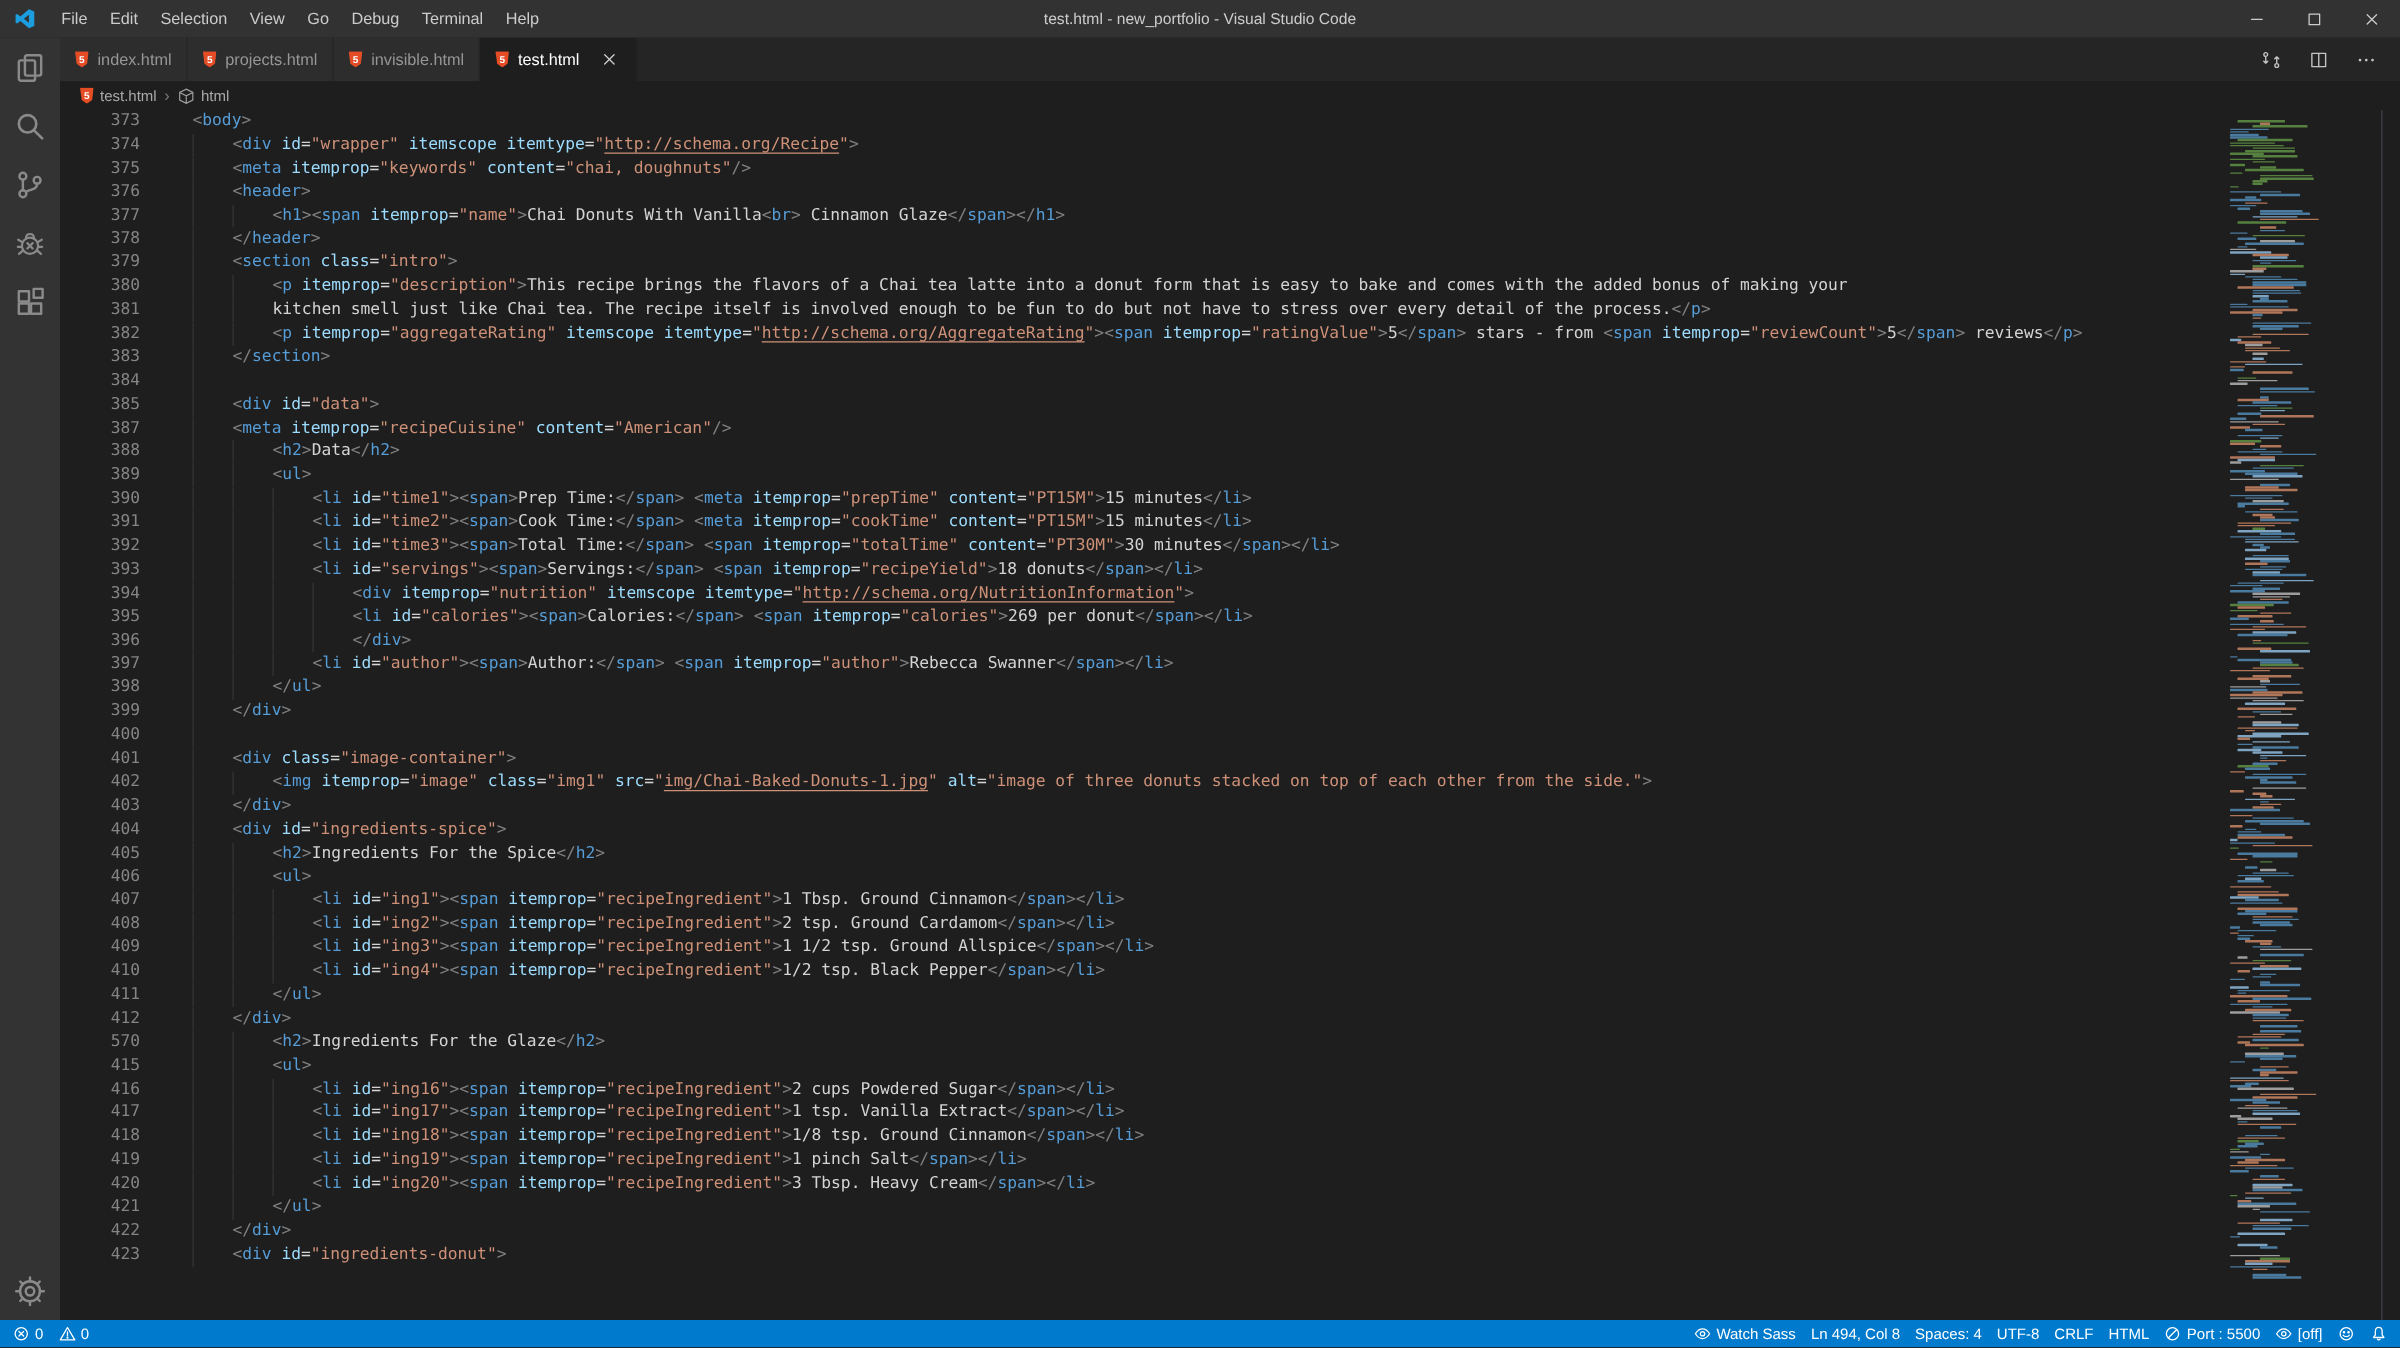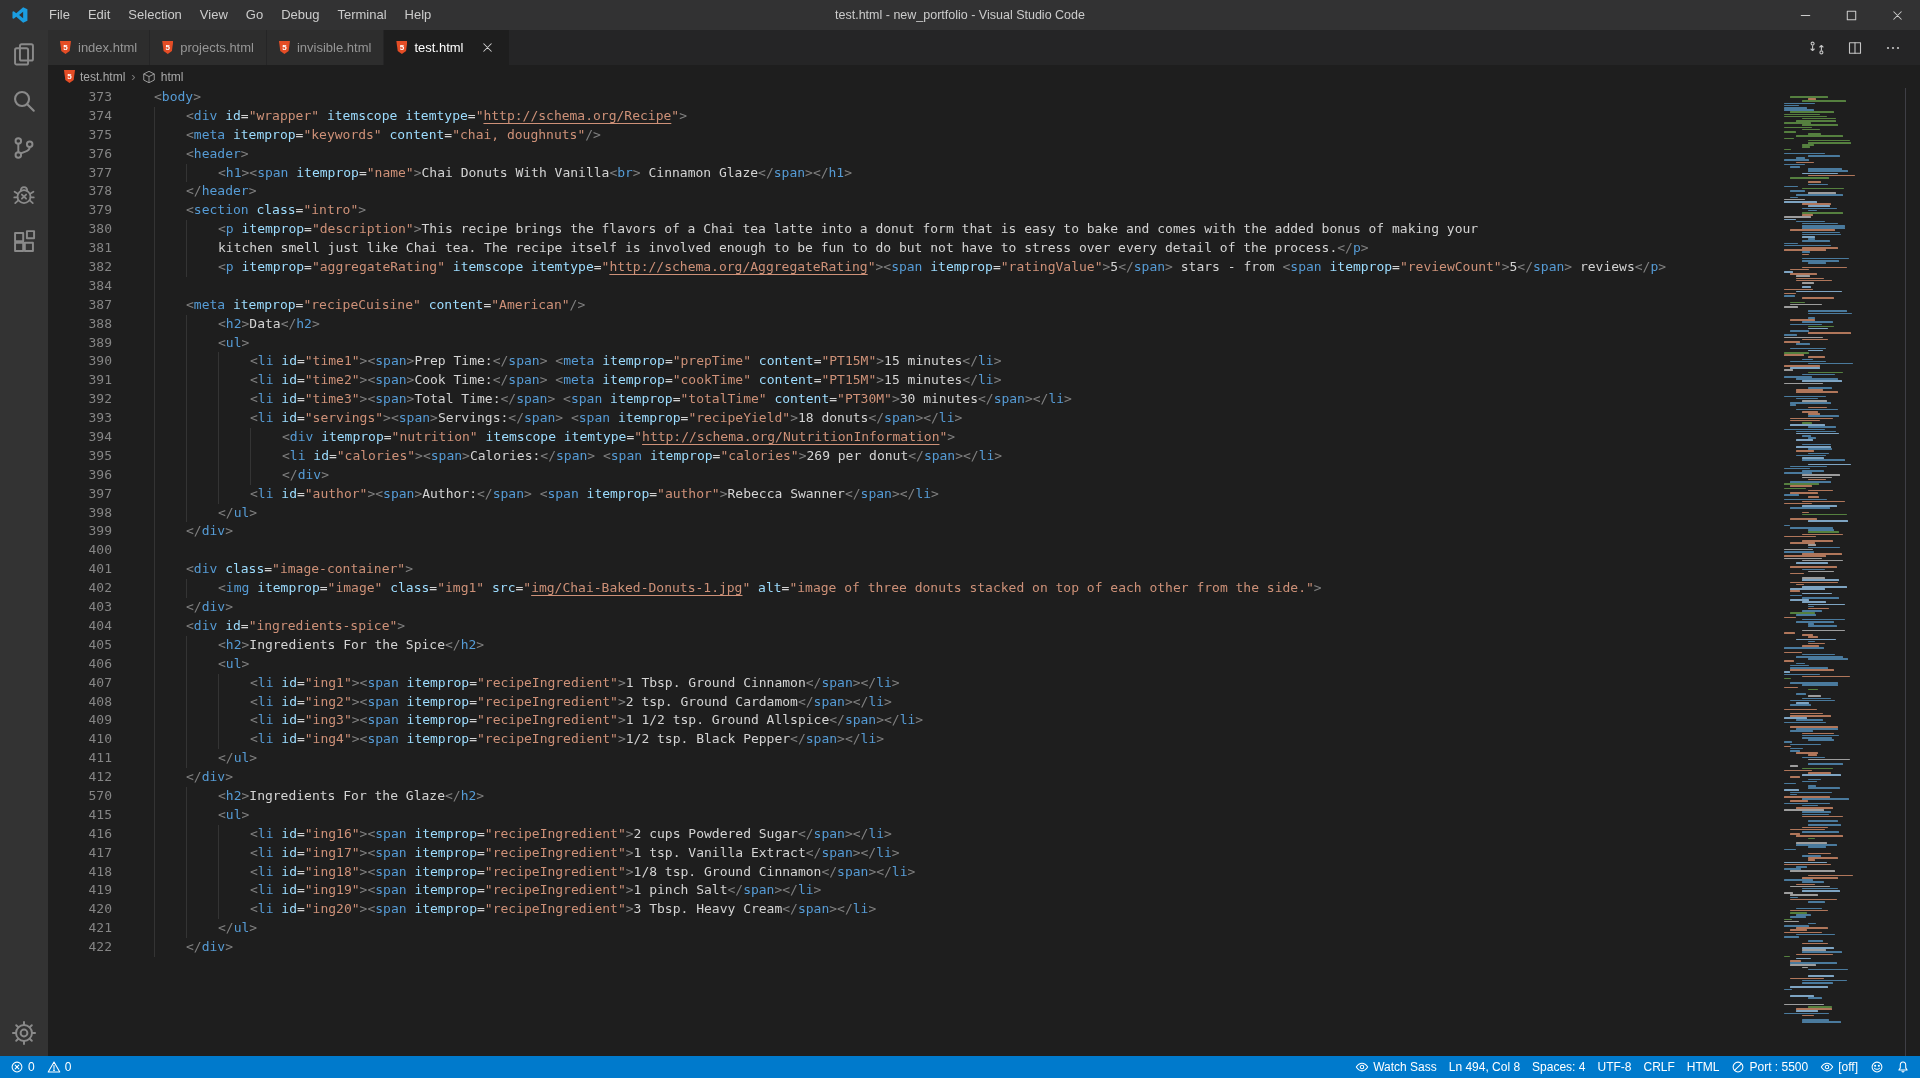--- a/index.html
+++ b/index.html
@@ -248,21 +248,23 @@
         <div class="code-row"><span class="gutter">373</span><span class="lc"><span class="sp">&lt;</span><span class="st">body</span><span class="sp">&gt;</span></span></div>
         <div class="code-row"><span class="gutter">374</span><span class="lc"><span class="ind"></span><span class="sp">&lt;</span><span class="st">div</span><span class="sa"> id</span><span class="se">=</span><span class="sv">"wrapper"</span><span class="sa"> itemscope itemtype</span><span class="se">=</span><span class="sv">"</span><span class="sl">http://schema.org/Recipe</span><span class="sv">"</span><span class="sp">&gt;</span></span></div>
         <div class="code-row"><span class="gutter">375</span><span class="lc"><span class="ind"></span><span class="sp">&lt;</span><span class="st">meta</span><span class="sa"> itemprop</span><span class="se">=</span><span class="sv">"keywords"</span><span class="sa"> content</span><span class="se">=</span><span class="sv">"chai, doughnuts"</span><span class="sp">/&gt;</span></span></div>
         <div class="code-row"><span class="gutter">376</span><span class="lc"><span class="ind"></span><span class="sp">&lt;</span><span class="st">header</span><span class="sp">&gt;</span></span></div>
         <div class="code-row"><span class="gutter">377</span><span class="lc"><span class="ind"></span><span class="ind"></span><span class="sp">&lt;</span><span class="st">h1</span><span class="sp">&gt;&lt;</span><span class="st">span</span><span class="sa"> itemprop</span><span class="se">=</span><span class="sv">"name"</span><span class="sp">&gt;</span><span class="sx">Chai Donuts With Vanilla</span><span class="sp">&lt;</span><span class="st">br</span><span class="sp">&gt;</span><span class="sx"> Cinnamon Glaze</span><span class="sp">&lt;/</span><span class="st">span</span><span class="sp">&gt;&lt;/</span><span class="st">h1</span><span class="sp">&gt;</span></span></div>
         <div class="code-row"><span class="gutter">378</span><span class="lc"><span class="ind"></span><span class="sp">&lt;/</span><span class="st">header</span><span class="sp">&gt;</span></span></div>
         <div class="code-row"><span class="gutter">379</span><span class="lc"><span class="ind"></span><span class="sp">&lt;</span><span class="st">section</span><span class="sa"> class</span><span class="se">=</span><span class="sv">"intro"</span><span class="sp">&gt;</span></span></div>
         <div class="code-row"><span class="gutter">380</span><span class="lc"><span class="ind"></span><span class="ind"></span><span class="sp">&lt;</span><span class="st">p</span><span class="sa"> itemprop</span><span class="se">=</span><span class="sv">"description"</span><span class="sp">&gt;</span><span class="sx">This recipe brings the flavors of a Chai tea latte into a donut form that is easy to bake and comes with the added bonus of making your</span></span></div>
         <div class="code-row"><span class="gutter">381</span><span class="lc"><span class="ind"></span><span class="ind"></span><span class="sx">kitchen smell just like Chai tea. The recipe itself is involved enough to be fun to do but not have to stress over every detail of the process.</span><span class="sp">&lt;/</span><span class="st">p</span><span class="sp">&gt;</span></span></div>
         <div class="code-row"><span class="gutter">382</span><span class="lc"><span class="ind"></span><span class="ind"></span><span class="sp">&lt;</span><span class="st">p</span><span class="sa"> itemprop</span><span class="se">=</span><span class="sv">"aggregateRating"</span><span class="sa"> itemscope itemtype</span><span class="se">=</span><span class="sv">"</span><span class="sl">http://schema.org/AggregateRating</span><span class="sv">"</span><span class="sp">&gt;&lt;</span><span class="st">span</span><span class="sa"> itemprop</span><span class="se">=</span><span class="sv">"ratingValue"</span><span class="sp">&gt;</span><span class="sx">5</span><span class="sp">&lt;/</span><span class="st">span</span><span class="sp">&gt;</span><span class="sx"> stars - from </span><span class="sp">&lt;</span><span class="st">span</span><span class="sa"> itemprop</span><span class="se">=</span><span class="sv">"reviewCount"</span><span class="sp">&gt;</span><span class="sx">5</span><span class="sp">&lt;/</span><span class="st">span</span><span class="sp">&gt;</span><span class="sx"> reviews</span><span class="sp">&lt;/</span><span class="st">p</span><span class="sp">&gt;</span></span></div>
+        <div class="code-row"><span class="gutter">383</span><span class="lc"><span class="ind"></span><span class="sp">&lt;/</span><span class="st">section</span><span class="sp">&gt;</span></span></div>
         <div class="code-row"><span class="gutter">384</span><span class="lc"><span class="ind"></span></span></div>
+        <div class="code-row"><span class="gutter">385</span><span class="lc"><span class="ind"></span><span class="sp">&lt;</span><span class="st">div</span><span class="sa"> id</span><span class="se">=</span><span class="sv">"data"</span><span class="sp">&gt;</span></span></div>
         <div class="code-row"><span class="gutter">387</span><span class="lc"><span class="ind"></span><span class="sp">&lt;</span><span class="st">meta</span><span class="sa"> itemprop</span><span class="se">=</span><span class="sv">"recipeCuisine"</span><span class="sa"> content</span><span class="se">=</span><span class="sv">"American"</span><span class="sp">/&gt;</span></span></div>
         <div class="code-row"><span class="gutter">388</span><span class="lc"><span class="ind"></span><span class="ind"></span><span class="sp">&lt;</span><span class="st">h2</span><span class="sp">&gt;</span><span class="sx">Data</span><span class="sp">&lt;/</span><span class="st">h2</span><span class="sp">&gt;</span></span></div>
         <div class="code-row"><span class="gutter">389</span><span class="lc"><span class="ind"></span><span class="ind"></span><span class="sp">&lt;</span><span class="st">ul</span><span class="sp">&gt;</span></span></div>
         <div class="code-row"><span class="gutter">390</span><span class="lc"><span class="ind"></span><span class="ind"></span><span class="ind"></span><span class="sp">&lt;</span><span class="st">li</span><span class="sa"> id</span><span class="se">=</span><span class="sv">"time1"</span><span class="sp">&gt;&lt;</span><span class="st">span</span><span class="sp">&gt;</span><span class="sx">Prep Time:</span><span class="sp">&lt;/</span><span class="st">span</span><span class="sp">&gt;</span><span class="sx"> </span><span class="sp">&lt;</span><span class="st">meta</span><span class="sa"> itemprop</span><span class="se">=</span><span class="sv">"prepTime"</span><span class="sa"> content</span><span class="se">=</span><span class="sv">"PT15M"</span><span class="sp">&gt;</span><span class="sx">15 minutes</span><span class="sp">&lt;/</span><span class="st">li</span><span class="sp">&gt;</span></span></div>
         <div class="code-row"><span class="gutter">391</span><span class="lc"><span class="ind"></span><span class="ind"></span><span class="ind"></span><span class="sp">&lt;</span><span class="st">li</span><span class="sa"> id</span><span class="se">=</span><span class="sv">"time2"</span><span class="sp">&gt;&lt;</span><span class="st">span</span><span class="sp">&gt;</span><span class="sx">Cook Time:</span><span class="sp">&lt;/</span><span class="st">span</span><span class="sp">&gt;</span><span class="sx"> </span><span class="sp">&lt;</span><span class="st">meta</span><span class="sa"> itemprop</span><span class="se">=</span><span class="sv">"cookTime"</span><span class="sa"> content</span><span class="se">=</span><span class="sv">"PT15M"</span><span class="sp">&gt;</span><span class="sx">15 minutes</span><span class="sp">&lt;/</span><span class="st">li</span><span class="sp">&gt;</span></span></div>
         <div class="code-row"><span class="gutter">392</span><span class="lc"><span class="ind"></span><span class="ind"></span><span class="ind"></span><span class="sp">&lt;</span><span class="st">li</span><span class="sa"> id</span><span class="se">=</span><span class="sv">"time3"</span><span class="sp">&gt;&lt;</span><span class="st">span</span><span class="sp">&gt;</span><span class="sx">Total Time:</span><span class="sp">&lt;/</span><span class="st">span</span><span class="sp">&gt;</span><span class="sx"> </span><span class="sp">&lt;</span><span class="st">span</span><span class="sa"> itemprop</span><span class="se">=</span><span class="sv">"totalTime"</span><span class="sa"> content</span><span class="se">=</span><span class="sv">"PT30M"</span><span class="sp">&gt;</span><span class="sx">30 minutes</span><span class="sp">&lt;/</span><span class="st">span</span><span class="sp">&gt;&lt;/</span><span class="st">li</span><span class="sp">&gt;</span></span></div>
         <div class="code-row"><span class="gutter">393</span><span class="lc"><span class="ind"></span><span class="ind"></span><span class="ind"></span><span class="sp">&lt;</span><span class="st">li</span><span class="sa"> id</span><span class="se">=</span><span class="sv">"servings"</span><span class="sp">&gt;&lt;</span><span class="st">span</span><span class="sp">&gt;</span><span class="sx">Servings:</span><span class="sp">&lt;/</span><span class="st">span</span><span class="sp">&gt;</span><span class="sx"> </span><span class="sp">&lt;</span><span class="st">span</span><span class="sa"> itemprop</span><span class="se">=</span><span class="sv">"recipeYield"</span><span class="sp">&gt;</span><span class="sx">18 donuts</span><span class="sp">&lt;/</span><span class="st">span</span><span class="sp">&gt;&lt;/</span><span class="st">li</span><span class="sp">&gt;</span></span></div>
         <div class="code-row"><span class="gutter">394</span><span class="lc"><span class="ind"></span><span class="ind"></span><span class="ind"></span><span class="ind"></span><span class="sp">&lt;</span><span class="st">div</span><span class="sa"> itemprop</span><span class="se">=</span><span class="sv">"nutrition"</span><span class="sa"> itemscope itemtype</span><span class="se">=</span><span class="sv">"</span><span class="sl">http://schema.org/NutritionInformation</span><span class="sv">"</span><span class="sp">&gt;</span></span></div>
         <div class="code-row"><span class="gutter">395</span><span class="lc"><span class="ind"></span><span class="ind"></span><span class="ind"></span><span class="ind"></span><span class="sp">&lt;</span><span class="st">li</span><span class="sa"> id</span><span class="se">=</span><span class="sv">"calories"</span><span class="sp">&gt;&lt;</span><span class="st">span</span><span class="sp">&gt;</span><span class="sx">Calories:</span><span class="sp">&lt;/</span><span class="st">span</span><span class="sp">&gt;</span><span class="sx"> </span><span class="sp">&lt;</span><span class="st">span</span><span class="sa"> itemprop</span><span class="se">=</span><span class="sv">"calories"</span><span class="sp">&gt;</span><span class="sx">269 per donut</span><span class="sp">&lt;/</span><span class="st">span</span><span class="sp">&gt;&lt;/</span><span class="st">li</span><span class="sp">&gt;</span></span></div>
         <div class="code-row"><span class="gutter">396</span><span class="lc"><span class="ind"></span><span class="ind"></span><span class="ind"></span><span class="ind"></span><span class="sp">&lt;/</span><span class="st">div</span><span class="sp">&gt;</span></span></div>
@@ -284,20 +286,21 @@
         <div class="code-row"><span class="gutter">412</span><span class="lc"><span class="ind"></span><span class="sp">&lt;/</span><span class="st">div</span><span class="sp">&gt;</span></span></div>
         <div class="code-row"><span class="gutter">570</span><span class="lc"><span class="ind"></span><span class="ind"></span><span class="sp">&lt;</span><span class="st">h2</span><span class="sp">&gt;</span><span class="sx">Ingredients For the Glaze</span><span class="sp">&lt;/</span><span class="st">h2</span><span class="sp">&gt;</span></span></div>
         <div class="code-row"><span class="gutter">415</span><span class="lc"><span class="ind"></span><span class="ind"></span><span class="sp">&lt;</span><span class="st">ul</span><span class="sp">&gt;</span></span></div>
         <div class="code-row"><span class="gutter">416</span><span class="lc"><span class="ind"></span><span class="ind"></span><span class="ind"></span><span class="sp">&lt;</span><span class="st">li</span><span class="sa"> id</span><span class="se">=</span><span class="sv">"ing16"</span><span class="sp">&gt;&lt;</span><span class="st">span</span><span class="sa"> itemprop</span><span class="se">=</span><span class="sv">"recipeIngredient"</span><span class="sp">&gt;</span><span class="sx">2 cups Powdered Sugar</span><span class="sp">&lt;/</span><span class="st">span</span><span class="sp">&gt;&lt;/</span><span class="st">li</span><span class="sp">&gt;</span></span></div>
         <div class="code-row"><span class="gutter">417</span><span class="lc"><span class="ind"></span><span class="ind"></span><span class="ind"></span><span class="sp">&lt;</span><span class="st">li</span><span class="sa"> id</span><span class="se">=</span><span class="sv">"ing17"</span><span class="sp">&gt;&lt;</span><span class="st">span</span><span class="sa"> itemprop</span><span class="se">=</span><span class="sv">"recipeIngredient"</span><span class="sp">&gt;</span><span class="sx">1 tsp. Vanilla Extract</span><span class="sp">&lt;/</span><span class="st">span</span><span class="sp">&gt;&lt;/</span><span class="st">li</span><span class="sp">&gt;</span></span></div>
         <div class="code-row"><span class="gutter">418</span><span class="lc"><span class="ind"></span><span class="ind"></span><span class="ind"></span><span class="sp">&lt;</span><span class="st">li</span><span class="sa"> id</span><span class="se">=</span><span class="sv">"ing18"</span><span class="sp">&gt;&lt;</span><span class="st">span</span><span class="sa"> itemprop</span><span class="se">=</span><span class="sv">"recipeIngredient"</span><span class="sp">&gt;</span><span class="sx">1/8 tsp. Ground Cinnamon</span><span class="sp">&lt;/</span><span class="st">span</span><span class="sp">&gt;&lt;/</span><span class="st">li</span><span class="sp">&gt;</span></span></div>
         <div class="code-row"><span class="gutter">419</span><span class="lc"><span class="ind"></span><span class="ind"></span><span class="ind"></span><span class="sp">&lt;</span><span class="st">li</span><span class="sa"> id</span><span class="se">=</span><span class="sv">"ing19"</span><span class="sp">&gt;&lt;</span><span class="st">span</span><span class="sa"> itemprop</span><span class="se">=</span><span class="sv">"recipeIngredient"</span><span class="sp">&gt;</span><span class="sx">1 pinch Salt</span><span class="sp">&lt;/</span><span class="st">span</span><span class="sp">&gt;&lt;/</span><span class="st">li</span><span class="sp">&gt;</span></span></div>
         <div class="code-row"><span class="gutter">420</span><span class="lc"><span class="ind"></span><span class="ind"></span><span class="ind"></span><span class="sp">&lt;</span><span class="st">li</span><span class="sa"> id</span><span class="se">=</span><span class="sv">"ing20"</span><span class="sp">&gt;&lt;</span><span class="st">span</span><span class="sa"> itemprop</span><span class="se">=</span><span class="sv">"recipeIngredient"</span><span class="sp">&gt;</span><span class="sx">3 Tbsp. Heavy Cream</span><span class="sp">&lt;/</span><span class="st">span</span><span class="sp">&gt;&lt;/</span><span class="st">li</span><span class="sp">&gt;</span></span></div>
         <div class="code-row"><span class="gutter">421</span><span class="lc"><span class="ind"></span><span class="ind"></span><span class="sp">&lt;/</span><span class="st">ul</span><span class="sp">&gt;</span></span></div>
         <div class="code-row"><span class="gutter">422</span><span class="lc"><span class="ind"></span><span class="sp">&lt;/</span><span class="st">div</span><span class="sp">&gt;</span></span></div>
+        <div class="code-row"><span class="gutter">423</span><span class="lc"><span class="ind"></span><span class="sp">&lt;</span><span class="st">div</span><span class="sa"> id</span><span class="se">=</span><span class="sv">"ingredients-donut"</span><span class="sp">&gt;</span></span></div>
       </div>
     <div class="minimap" id="minimap">
         <div class="mrow">
           <div class="mbar" style="margin-left: 8px; width: 38.183px; background: rgb(85, 128, 63);"></div>
         </div>
         <div class="mrow">
           <div class="mbar" style="margin-left: 26px; width: 7.85919px; background: rgb(176, 118, 90);"></div>
         </div>
         <div class="mrow">
           <div class="mbar" style="margin-left: 20px; width: 43.6478px; background: rgb(85, 128, 63);"></div>

